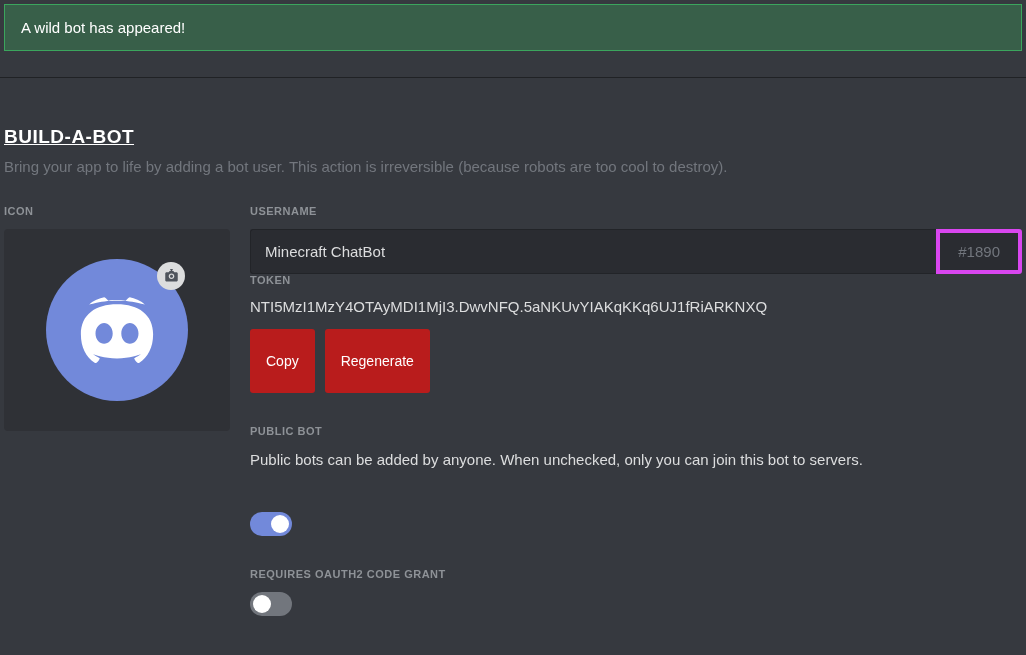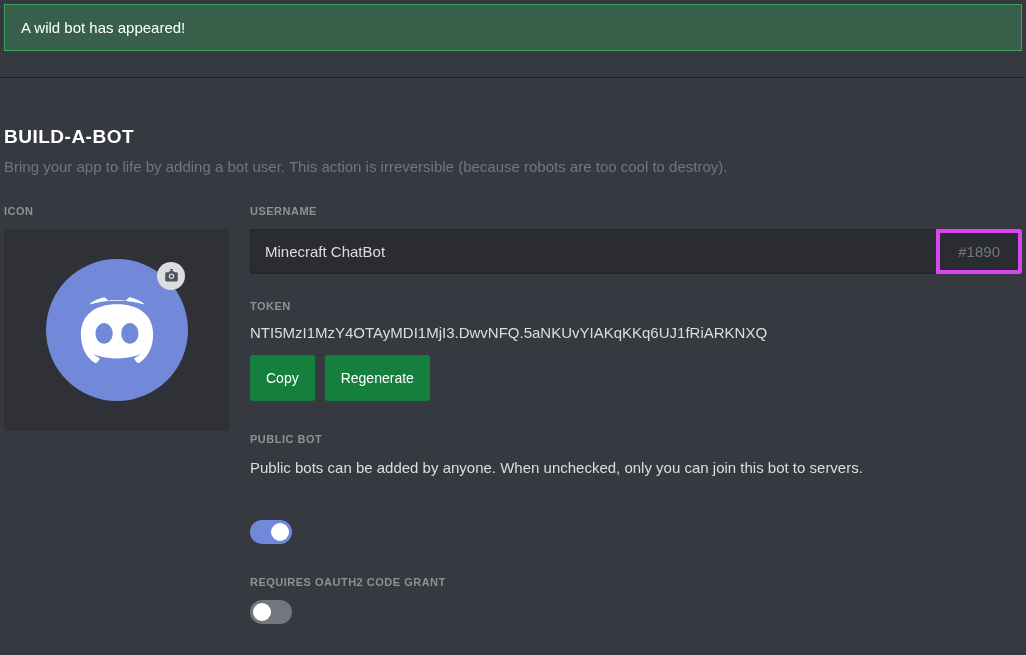--- a/index.html
+++ b/index.html
@@ -31,20 +31,21 @@
     }
     .content {
       padding: 48px 4px 4px 4px;
     }
     .section-title {
       color: #ffffff;
       font-size: 19px;
       font-weight: 600;
       letter-spacing: 0.5px;
       margin-bottom: 10px;
+      text-decoration: underline;
     }
     .section-subtitle {
       color: #72767d;
       font-size: 15px;
       margin-bottom: 30px;
     }
     .form-area {
       display: flex;
       gap: 20px;
     }
@@ -98,21 +99,20 @@
       display: flex;
       align-items: center;
       justify-content: center;
     }
     .upload-badge svg {
       width: 15px;
       height: 15px;
     }
     .username-row {
       display: flex;
-      margin-bottom: 26px;
     }
     .username-input {
       flex: 1;
       background-color: #2a2c31;
       border: 1px solid #222428;
       border-right: none;
       border-radius: 3px 0 0 3px;
       color: #dcddde;
       font-size: 15px;
       padding: 10px 14px;
@@ -133,25 +133,25 @@
       font-size: 15px;
       margin-bottom: 14px;
       word-break: break-all;
     }
     .button-row {
       display: flex;
       gap: 10px;
       margin-bottom: 32px;
     }
     .btn {
-      background-color: #15803d;
+      background-color: #b91c1c;
       color: #ffffff;
       border: none;
       border-radius: 3px;
-      padding: 15px 16px;
+      padding: 24px 16px;
       font-size: 14px;
       cursor: pointer;
     }
     .toggle-section {
       margin-bottom: 32px;
     }
     .toggle-row {
       display: flex;
       align-items: flex-start;
       justify-content: space-between;

